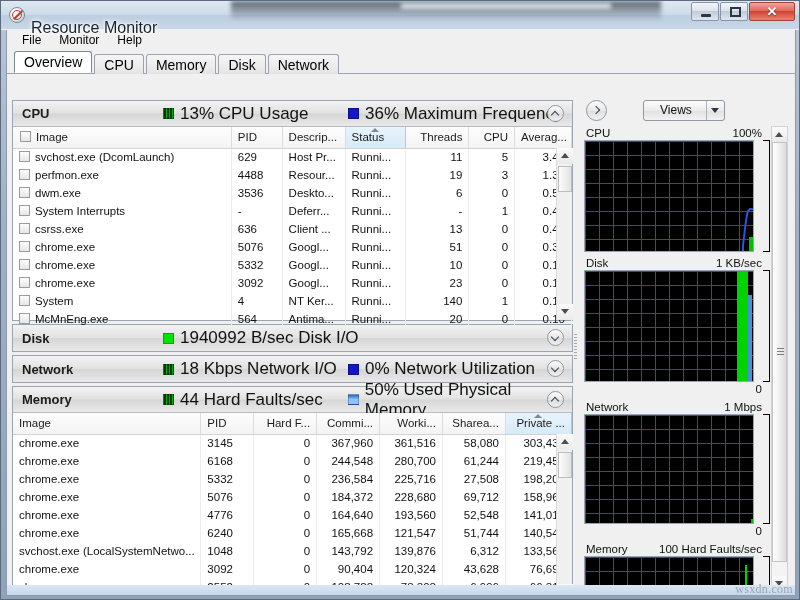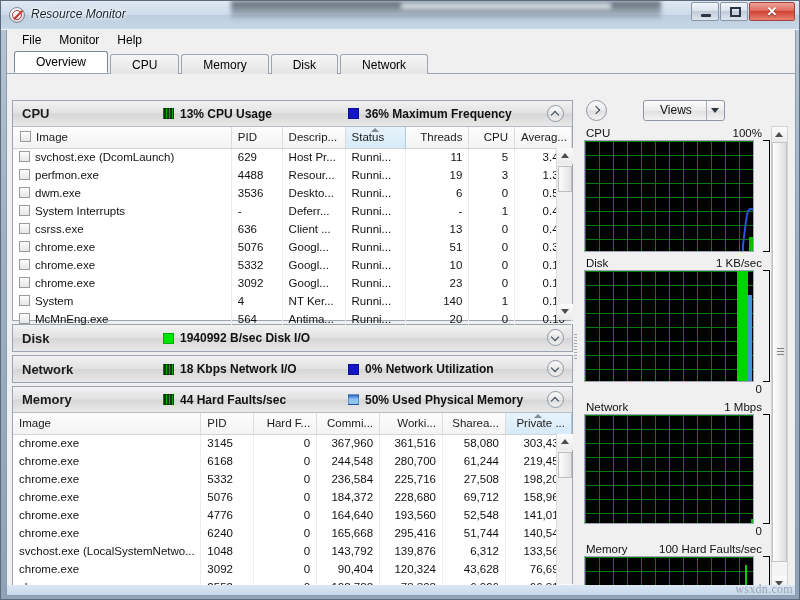--- a/index.html
+++ b/index.html
@@ -48,24 +48,23 @@
   .app-icon i {
     position: absolute; left: 2px; top: 2px; width: 10px; height: 10px;
     border: 1.6px solid #c0392b; border-radius: 50%;
   }
   .app-icon i:after {
     content: ""; position: absolute; left: -1px; top: 3.2px;
     width: 12px; height: 1.6px; background: #c0392b;
     transform: rotate(-45deg); transform-origin: center;
   }
   #title-text {
-    position: absolute; left: 30px; top: 6px; z-index: 4;
-    font-size: 12px; color: #16212e;
+    position: absolute; left: 30px; top: 18px; z-index: 4;
+    font-size: 16px; color: #16212e;
     text-shadow: 0 0 4px #fff, 0 0 6px #fff, 0 0 2px #fff;
-    font-style: italic;
   }
   .win-btns { position: absolute; right: 4px; top: 1px; display: flex; z-index: 5; }
   .win-btn {
     width: 28px; height: 19px; margin-left: 1px;
     border: 1px solid #8795a6;
     border-radius: 2px;
     background: linear-gradient(to bottom, #f2f6fa 0%, #dbe3ec 45%, #c2ccd9 50%, #dde5ee 100%);
     position: relative;
   }
   .win-btn.close {
@@ -105,23 +104,23 @@
     padding: 2px 9px; font-size: 12px; color: #000;
   }
 
   
   #tabstrip {
     position: relative; height: 22px;
     padding-left: 7px; display: flex; align-items: flex-end;
     background: #f0f0f0;
   }
   .tab {
-    height: 20px; padding: 0 21px;
+    height: 20px; padding: 0 9px;
     display: flex; align-items: center;
-    font-size: 12px; color: #000;
+    font-size: 14px; color: #000;
     border: 1px solid #9aa5b1;
     border-bottom: none;
     border-radius: 3px 3px 0 0;
     background: linear-gradient(to bottom, #f6f6f6 0%, #e4e4e4 100%);
     margin-right: 2px;
     position: relative; top: 1px;
   }
   .tab.active {
     height: 22px;
     background: #ffffff;
@@ -169,21 +168,21 @@
     height: 26px;
     background: linear-gradient(to bottom, #f2f2f2 0%, #e2e2e2 48%, #d6d6d6 52%, #e9e9e9 100%);
     border-bottom: 1px solid #b4bcc6;
     display: flex; align-items: center;
     position: relative;
   }
   .sec-title {
     font-size: 13px; font-weight: bold; color: #1c1c1c;
     margin-left: 9px; width: 120px;
   }
-  .sec-stat { display: flex; align-items: center; font-size: 12px; color: #111; font-weight: bold; }
+  .sec-stat { display: flex; align-items: center; font-size: 17px; color: #111; }
   .sec-stat.s1 { position: absolute; left: 150px; }
   .sec-stat.s2 { position: absolute; left: 335px; }
   .swatch { width: 11px; height: 11px; margin-right: 6px; border: 1px solid rgba(0,0,0,.25); }
   .swatch.green-solid { background: #00e400; }
   .swatch.green-grid {
     background:
       repeating-linear-gradient(to right, #0d3a0d 0 2px, #00b000 2px 3px),
       #0a2f0a;
   }
   .swatch.blue-solid { background: #1414c8; }
@@ -679,21 +678,21 @@
                     <td class="num">164,640</td>
                     <td class="num">193,560</td>
                     <td class="num">52,548</td>
                     <td class="num">141,012</td>
                   </tr>
                   <tr>
                     <td class="">chrome.exe</td>
                     <td class="">6240</td>
                     <td class="num">0</td>
                     <td class="num">165,668</td>
-                    <td class="num">295,416</td>
+                    <td class="num">121,547</td>
                     <td class="num">51,744</td>
                     <td class="num">140,548</td>
                   </tr>
                   <tr>
                     <td class="">svchost.exe (LocalSystemNetwo...</td>
                     <td class="">1048</td>
                     <td class="num">0</td>
                     <td class="num">143,792</td>
                     <td class="num">139,876</td>
                     <td class="num">6,312</td>

